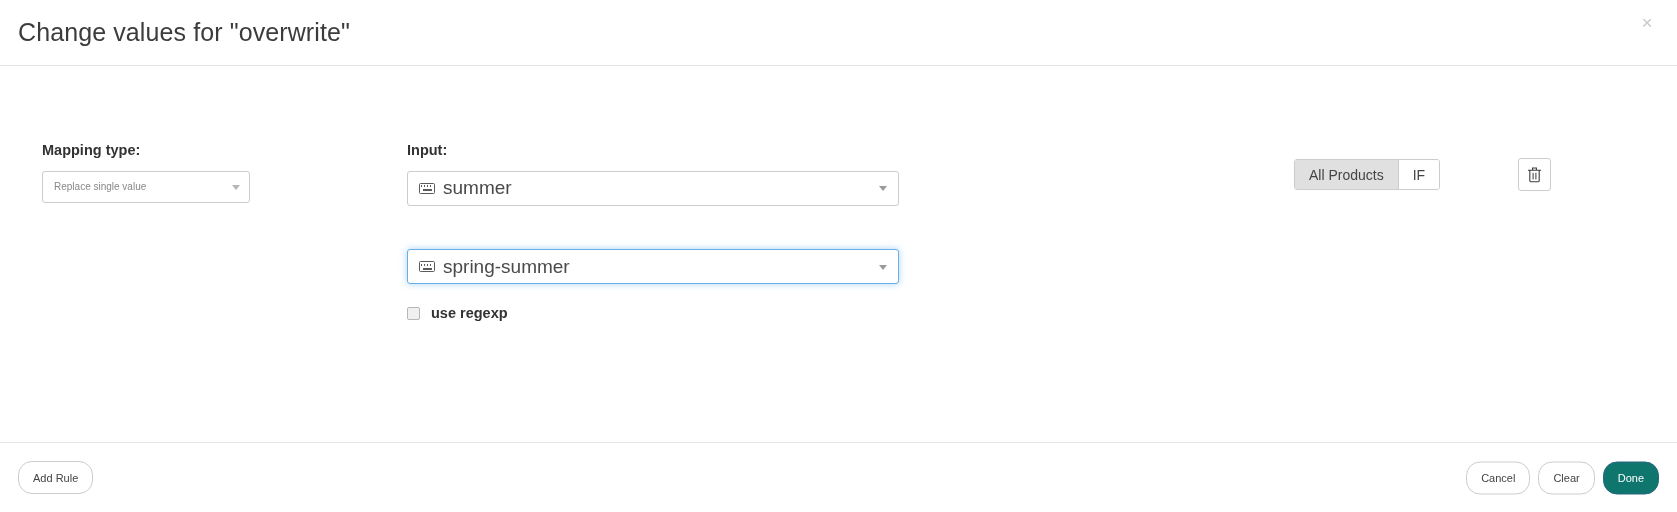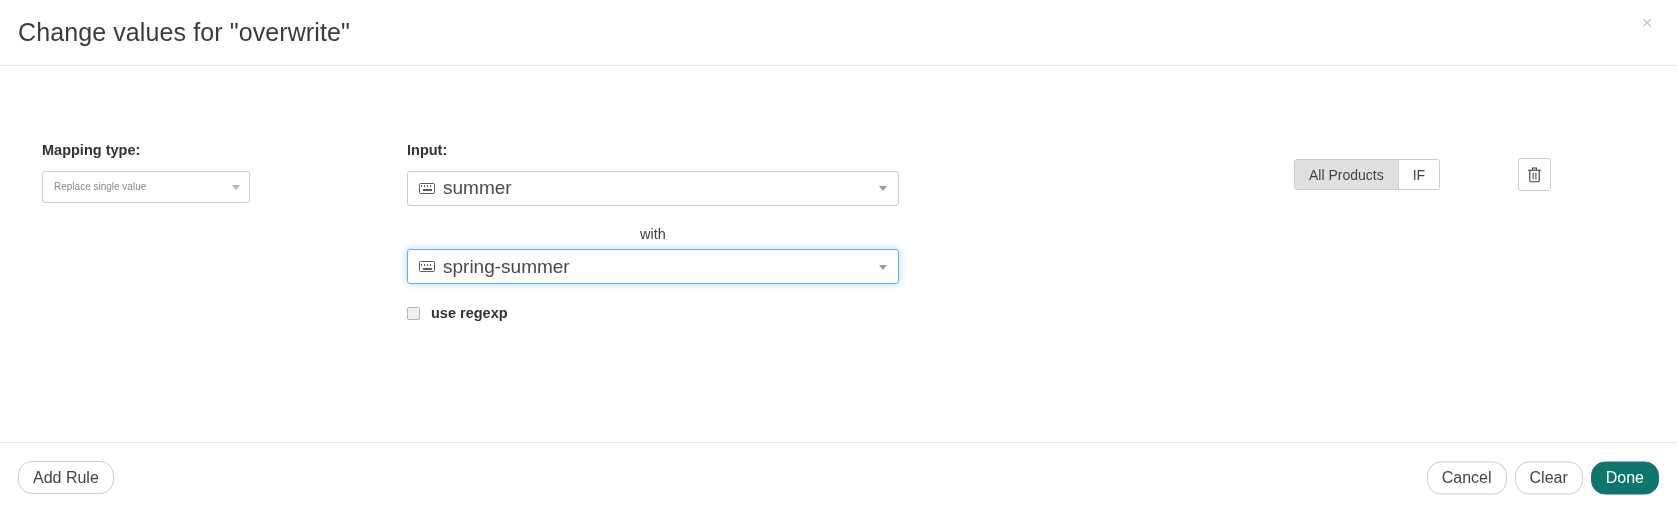--- a/index.html
+++ b/index.html
@@ -261,21 +261,21 @@
   }
   .btn {
     display: inline-flex;
     align-items: center;
     justify-content: center;
     height: 33px;
     padding: 10px 14px;
     border: 1px solid #cccccc;
     border-radius: 14px;
     background: #ffffff;
-    font-size: 16px;
+    font-size: 11px;
     color: #444444;
     cursor: pointer;
     font-family: "Liberation Sans", sans-serif;
   }
   .btn-primary {
     background: #0f766e;
     border-color: #2b6484;
     color: #ffffff;
   }
   .footer-right {
@@ -309,21 +309,20 @@
 
     <div class="col-input">
       <span class="field-label">Input:</span>
       <div class="combo">
         <span class="kbd-icon"></span>
         <span class="value">summer</span>
         <span class="caret"></span>
       </div>
     </div>
 
-    <div class="with-label">with</div>
 
     <div class="combo-with-wrap">
       <div class="combo focused">
         <span class="kbd-icon"></span>
         <span class="value">spring-summer</span>
         <span class="caret"></span>
       </div>
     </div>
 
     <div class="regexp-row">

